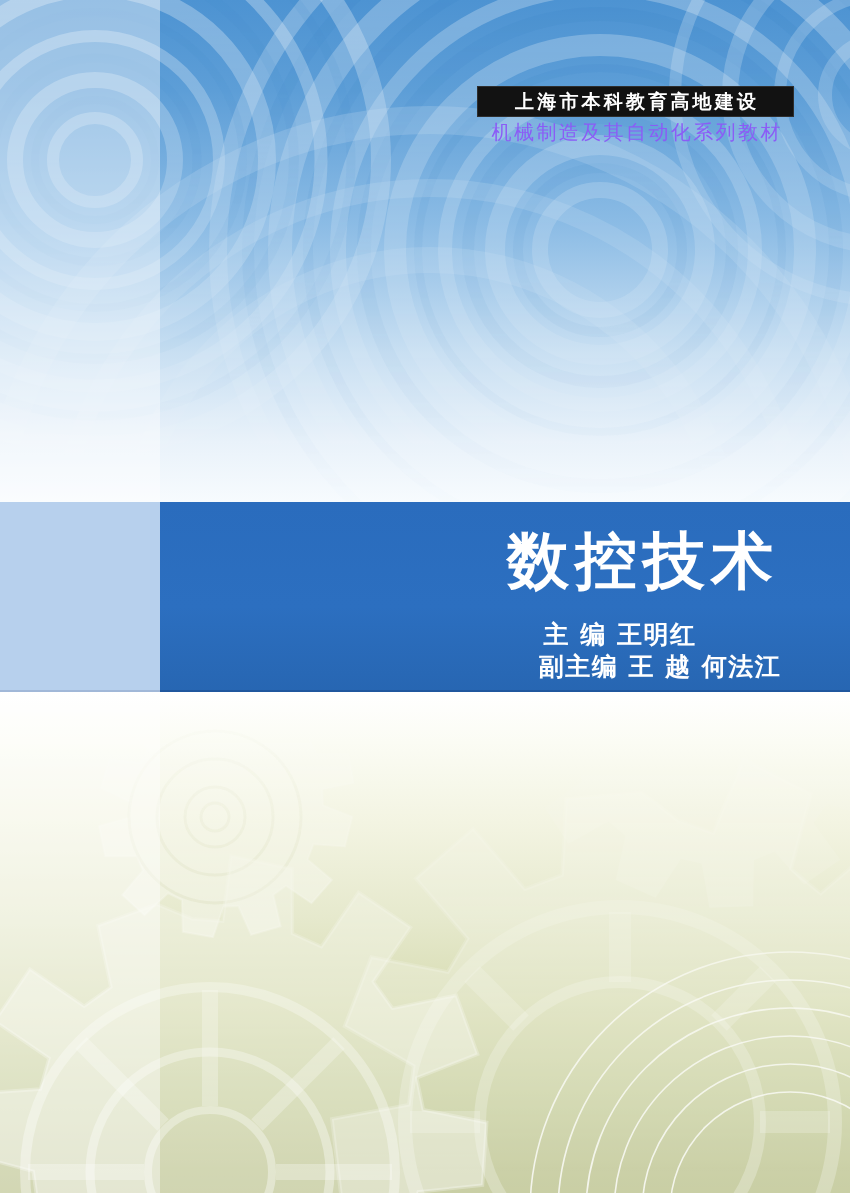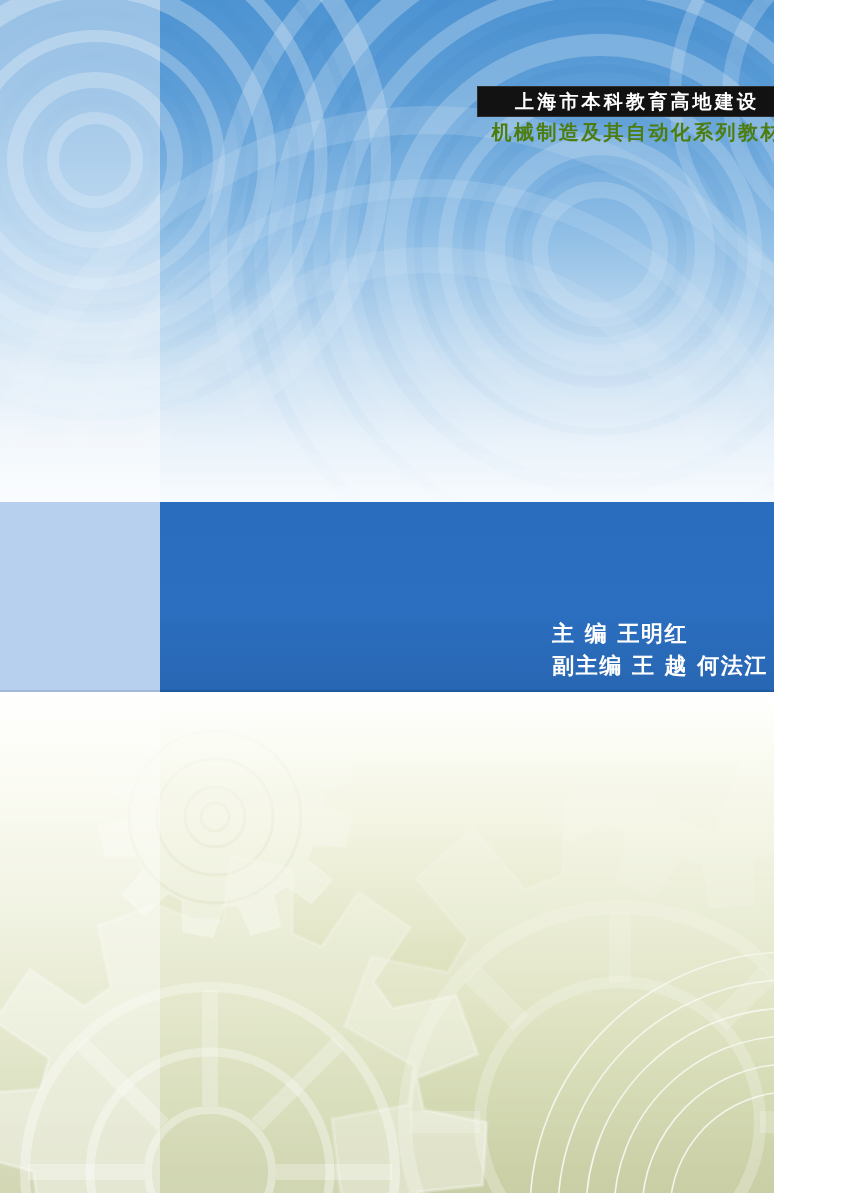--- a/index.html
+++ b/index.html
@@ -7,21 +7,21 @@
     margin: 0;
     padding: 0;
     background: #ffffff;
   }
   body {
     font-family: "Liberation Sans", "DejaVu Sans", sans-serif;
   }
 
   #cover {
     position: relative;
-    width: 774px;
+    width: 850px;
     height: 1193px;
     overflow: hidden;
     background: #ffffff;
   }
 
   
   .top-panel {
     position: absolute;
     left: 0; top: 0;
     width: 850px; height: 502px;
@@ -108,23 +108,23 @@
     line-height: 1;
     white-space: nowrap;
     font-family: "DejaVu Sans", "Liberation Sans", sans-serif;
   }
 
   .series-sub {
     position: absolute;
     left: 466px; top: 121px;
     width: 340px;
     text-align: center;
-    color: #4d7c0f;
+    color: #8b5cf6;
     font-size: 20px;
-    font-weight: bold;
+    font-weight: normal;
     letter-spacing: 2.4px;
     text-indent: 2.4px;
     line-height: 1.1;
     white-space: nowrap;
     font-family: "DejaVu Sans", "Liberation Sans", sans-serif;
   }
 
   .book-title {
     position: absolute;
     left: 440px; top: 527px;
@@ -136,21 +136,21 @@
     letter-spacing: 6px;
     text-indent: 6px;
     line-height: 1.1;
     white-space: nowrap;
     font-family: "DejaVu Sans", "Liberation Sans", sans-serif;
   }
 
   .editor-line {
     position: absolute;
     color: #ffffff;
-    font-size: 22px;
+    font-size: 25px;
     font-weight: bold;
     letter-spacing: 1.5px;
     line-height: 1.15;
     white-space: nowrap;
     font-family: "DejaVu Sans", "Liberation Sans", sans-serif;
   }
   .editor-line.e1 { left: 440px; top: 621px; width: 360px; text-align: center; }
   .editor-line.e2 { left: 440px; top: 653px; width: 440px; text-align: center; }
 
   .publisher {
@@ -337,18 +337,19 @@
   </div>
 
   <div class="left-strip"></div>
 
   <div class="series-banner">
     <span>上海市本科教育高地建设</span>
   </div>
 
   <div class="series-sub">机械制造及其自动化系列教材</div>
 
+  <div class="book-title">数控技术</div>
 
   <div class="editor-line e1">主  编   王明红</div>
   <div class="editor-line e2">副主编   王  越   何法江</div>
 
 
 </div>
 
 </body></html>

